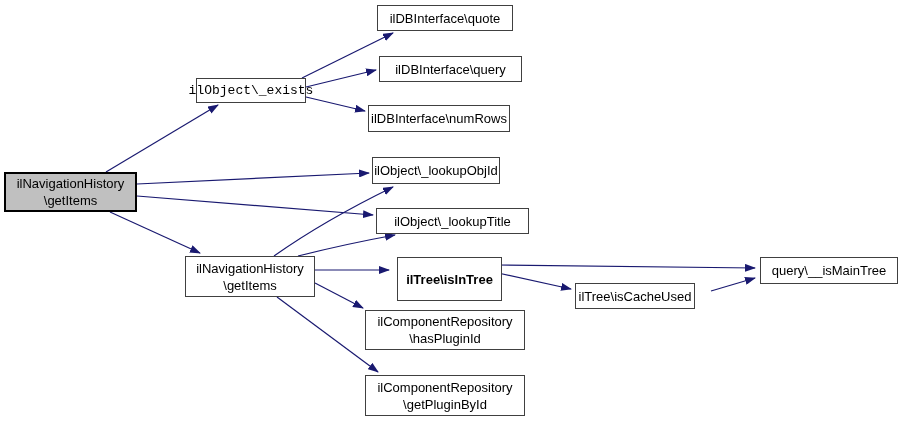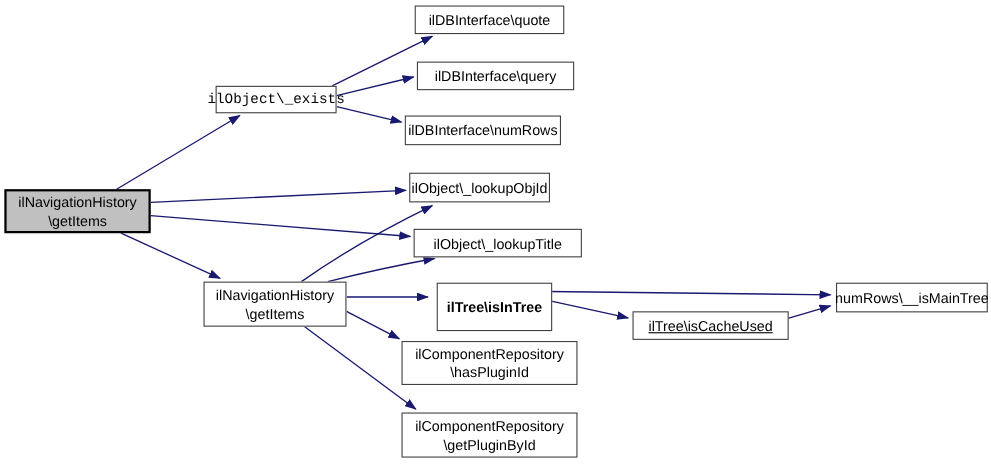--- a/index.html
+++ b/index.html
@@ -101,25 +101,25 @@
       <div class="node" style="left: 376px; top: 208px; width: 153px; height: 26px;">
         <div class="node-line">ilObject\_lookupTitle</div>
       </div>
       <div class="node" style="left: 185px; top: 256px; width: 130px; height: 41px;">
         <div class="node-line">ilNavigationHistory</div>
         <div class="node-line">\getItems</div>
       </div>
       <div class="node" style="left: 397px; top: 257px; width: 105px; height: 44px; font-weight: bold;">
         <div class="node-line">ilTree\isInTree</div>
       </div>
-      <div class="node" style="left: 575px; top: 283px; width: 142px; height: 26px; text-decoration: underline;">
+      <div class="node" style="left: 575px; top: 283px; width: 120px; height: 26px;">
         <div class="node-line">ilTree\isCacheUsed</div>
       </div>
       <div class="node" style="left: 760px; top: 257px; width: 138px; height: 27px;">
-        <div class="node-line">numRows\__isMainTree</div>
+        <div class="node-line">query\__isMainTree</div>
       </div>
       <div class="node" style="left: 365px; top: 310px; width: 160px; height: 40px;">
         <div class="node-line">ilComponentRepository</div>
         <div class="node-line">\hasPluginId</div>
       </div>
       <div class="node" style="left: 365px; top: 375px; width: 160px; height: 41px;">
         <div class="node-line">ilComponentRepository</div>
         <div class="node-line">\getPluginById</div>
       </div>
     </div>

